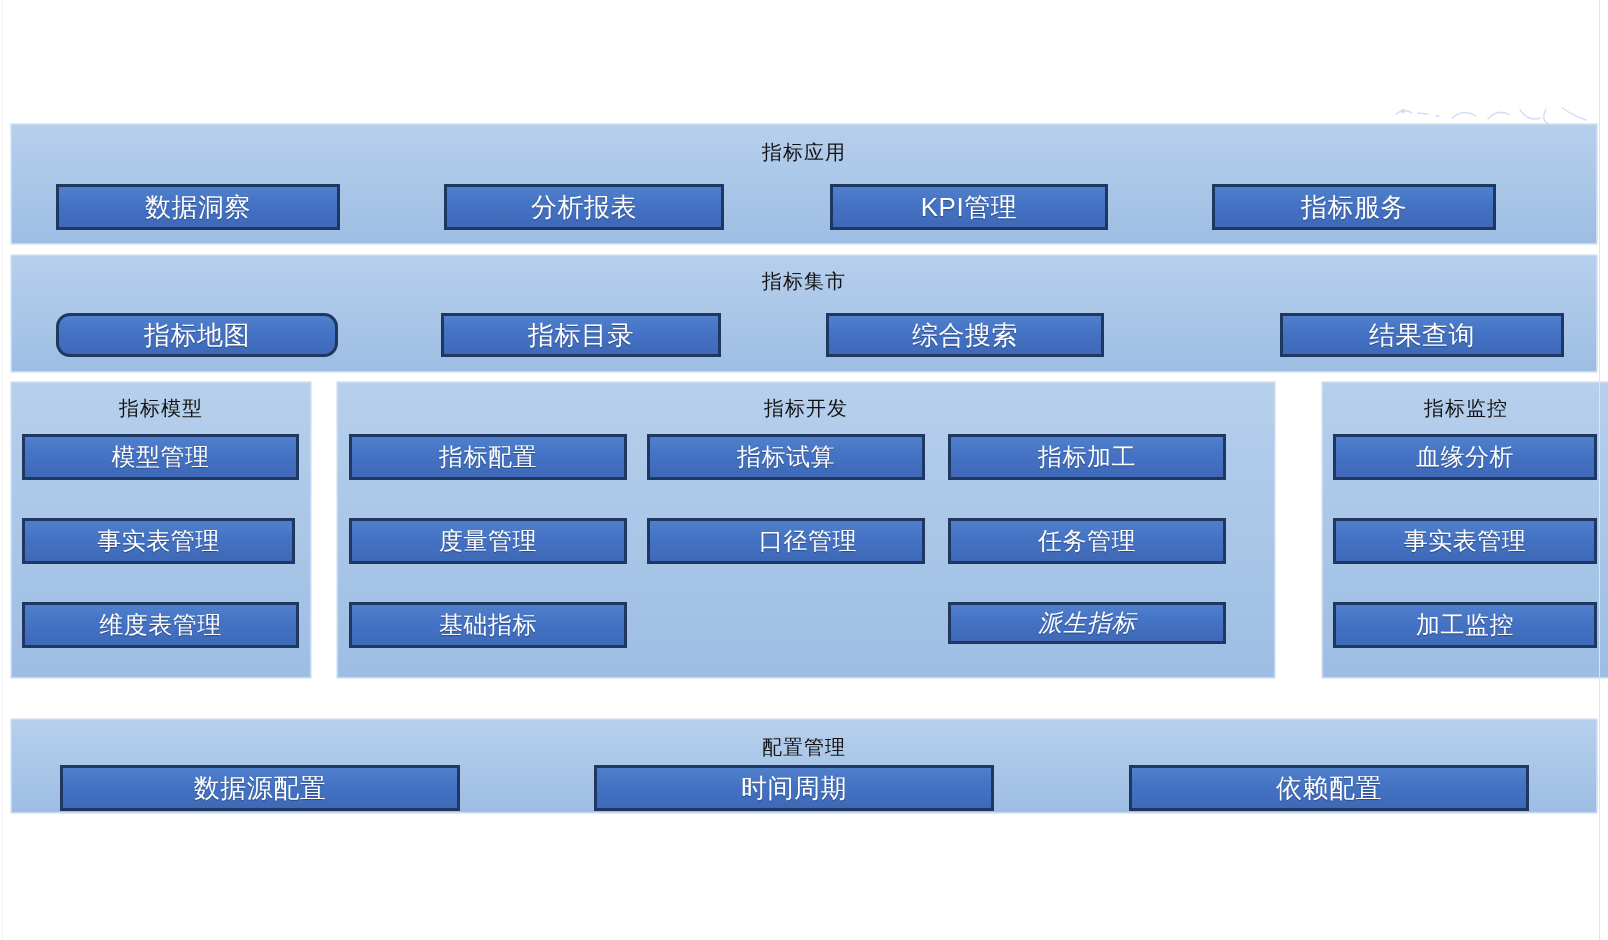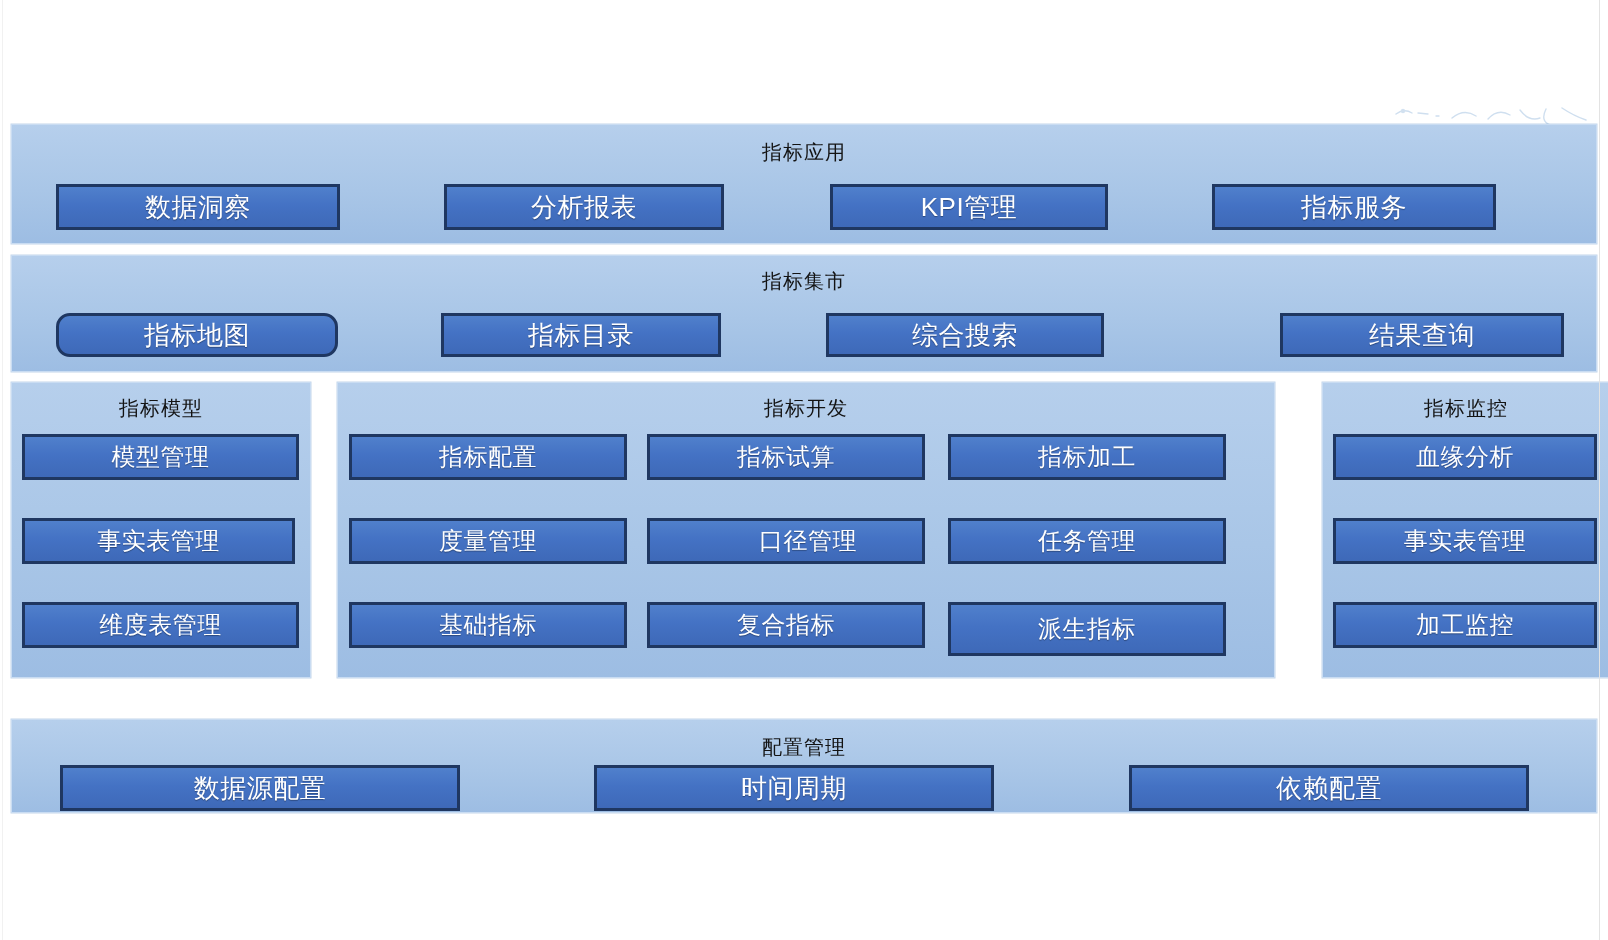--- a/index.html
+++ b/index.html
@@ -124,22 +124,21 @@
 
   <div class="node small" style="left:349px; top:434px; width:278px; height:46px;">指标配置</div>
   <div class="node small" style="left:647px; top:434px; width:278px; height:46px;">指标试算</div>
   <div class="node small" style="left:948px; top:434px; width:278px; height:46px;">指标加工</div>
 
   <div class="node small" style="left:349px; top:518px; width:278px; height:46px;">度量管理</div>
   <div class="node small" style="left:647px; top:518px; width:278px; height:46px;padding-left:44px;">口径管理</div>
   <div class="node small" style="left:948px; top:518px; width:278px; height:46px;">任务管理</div>
 
   <div class="node small" style="left:349px; top:602px; width:278px; height:46px;">基础指标</div>
-  <div class="node small" style="left:647px; top:602px; width:278px; height:46px;">复合指标</div>
-  <div class="node small" style="left:948px; top:602px; width:278px; height:54px;">派生指标</div>
+  <div class="node small" style="left:948px; top:602px; width:278px; height:42px;font-style:italic;">派生指标</div>
 
   <div class="band" style="left:1322px; top:382px; width:300px; height:296px;">
     <div class="band-title" style="top:10px; width:286px; left:0;">指标监控</div>
   </div>
   <div class="node small" style="left:1333px; top:434px; width:264px; height:46px;">血缘分析</div>
   <div class="node small" style="left:1333px; top:518px; width:264px; height:46px;">事实表管理</div>
   <div class="node small" style="left:1333px; top:602px; width:264px; height:46px;">加工监控</div>
 
   <div class="band" style="left:11px; top:719px; width:1586px; height:94px;">
     <div class="band-title" style="top:12px;">配置管理</div>

